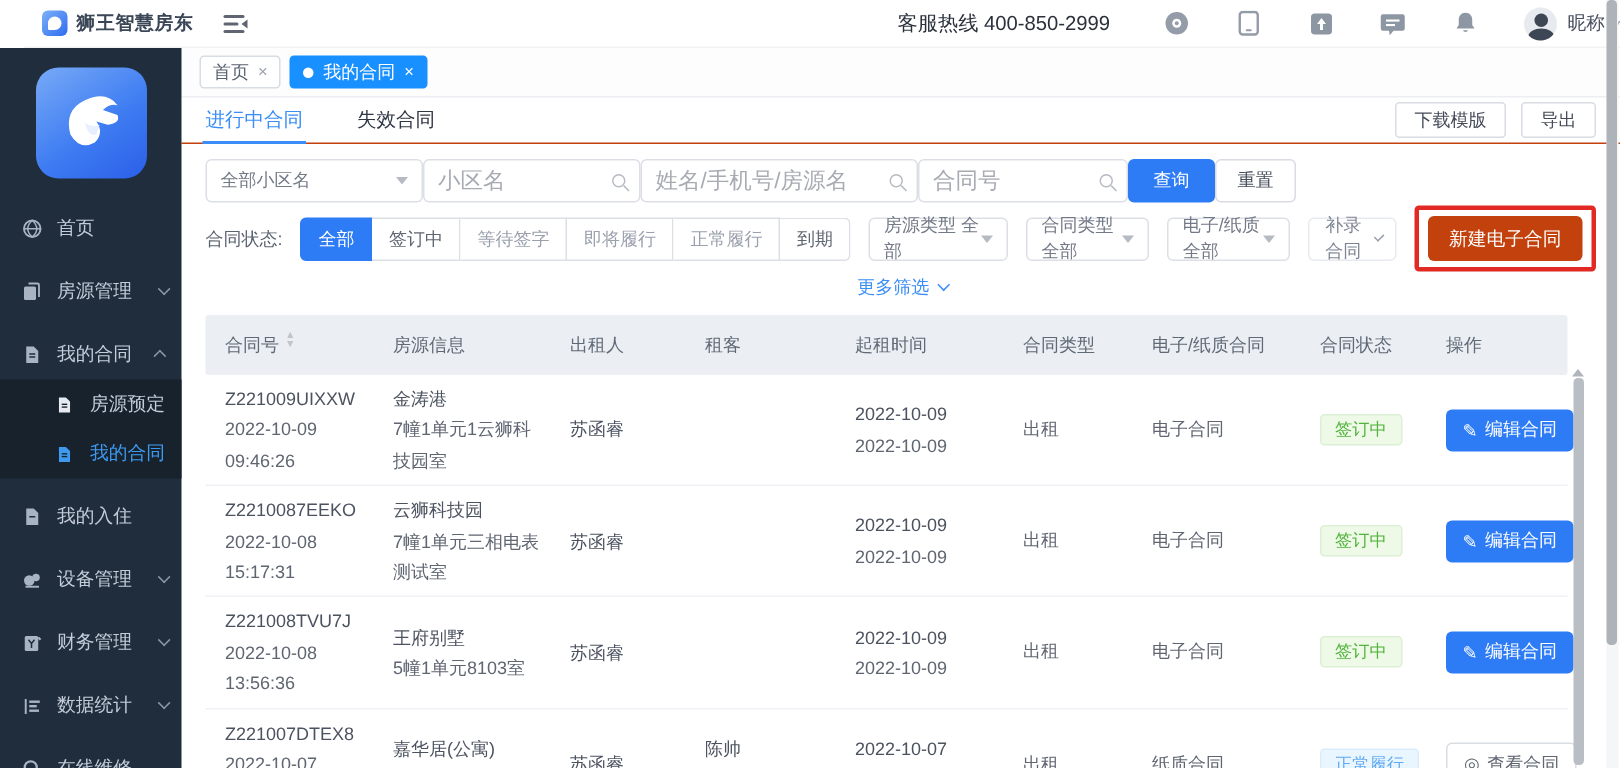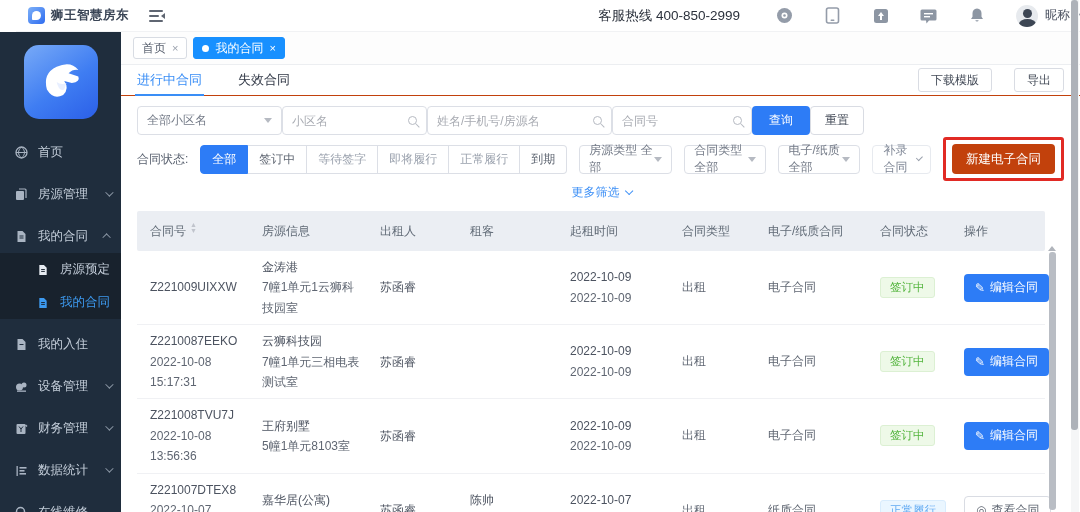--- a/index.html
+++ b/index.html
@@ -57,31 +57,31 @@
     border:1px solid #d8dce3; border-radius:3px; background:#fff; font-size:12px; color:#5a6270; cursor:pointer; }
   .chip .x { font-size:11px; color:#9aa1ad; cursor:pointer; }
   .chip.active { background:#1890ff; border-color:#1890ff; color:#fff; }
   .chip.active .dot { width:7px; height:7px; border-radius:50%; background:#fff; }
   .chip.active .x { color:#fff; }
 
   .pagetabs { display:flex; align-items:center; height:31px; border-bottom:1px solid #c2410c; padding:0 16px; }
   .ptab { font-size:13px; color:#303745; margin-right:36px; height:31px; line-height:29px; cursor:pointer; position:relative; }
   .ptab.active { color:#3a8ef6; }
   .ptab.active::after { content:''; position:absolute; left:-2px; right:-2px; bottom:0; height:2px; background:#3a8ef6; }
-  .ptab-btns { margin-left:auto; display:flex; gap:22px; }
+  .ptab-btns { margin-left:auto; display:flex; gap:10px; }
   .obtn { height:24px; padding:0 12px; border:1px solid #d9dce3; border-radius:3px; background:#fff;
     font-size:12px; color:#454c59; cursor:pointer; font-family:inherit; }
 
   .frow1 { display:flex; align-items:center; gap:0; padding:10px 16px 0; }
   .sel { height:29px; border:1px solid #dcdfe6; border-radius:4px; background:#fff; display:flex;
     align-items:center; padding:0 9px; font-size:12px; color:#737a87; cursor:pointer; }
   .sel .caret { margin-left:auto; border:4px solid transparent; border-top:5px solid #b6bac2; transform:translateY(2px); }
   .inp { height:29px; border:1px solid #dcdfe6; border-radius:4px; background:#fff; display:flex;
     align-items:center; padding:0 9px; }
-  .inp input { border:none; outline:none; flex:1; font-size:12px; color:#414855; font-family:inherit; min-width:0; background:transparent; }
+  .inp input { border:none; outline:none; flex:1; font-size:15px; color:#414855; font-family:inherit; min-width:0; background:transparent; }
   .inp input::placeholder { color:#a8abb2; }
   .search-ic { width:9px; height:9px; border:1.2px solid #b6bac2; border-radius:50%; position:relative; flex:0 0 9px; }
   .search-ic::after { content:''; position:absolute; width:5px; height:1.2px; background:#b6bac2;
     right:-4px; bottom:-2px; transform:rotate(45deg); }
   .btn-primary { height:29px; padding:0 17px; background:#2d7cf6; color:#fff; border:none; border-radius:4px;
     font-size:12px; cursor:pointer; font-family:inherit; }
   .btn-plain { height:29px; padding:0 14px; background:#fff; color:#454c59; border:1px solid #d9dce3;
     border-radius:4px; font-size:12px; cursor:pointer; font-family:inherit; }
 
   .frow2 { display:flex; align-items:center; gap:12px; padding:9px 16px 0; position:relative; }
@@ -404,20 +404,21 @@
         <div>起租时间</div>
         <div>合同类型</div>
         <div>电子/纸质合同</div>
         <div>合同状态</div>
         <div>操作</div>
       </div>
       <div>
   <div class="trow">
     <div>
       <div class="l1">Z221009UIXXW</div>
+      <div class="l2">2022-10-09 09:46:26</div>
     </div>
     <div>
       <div class="l1">金涛港</div>
       <div class="l2">7幢1单元1云狮科技园室</div>
     </div>
     <div>
       <div class="l1">苏函睿</div>
     </div>
     <div>
       <div class="l1"></div>

